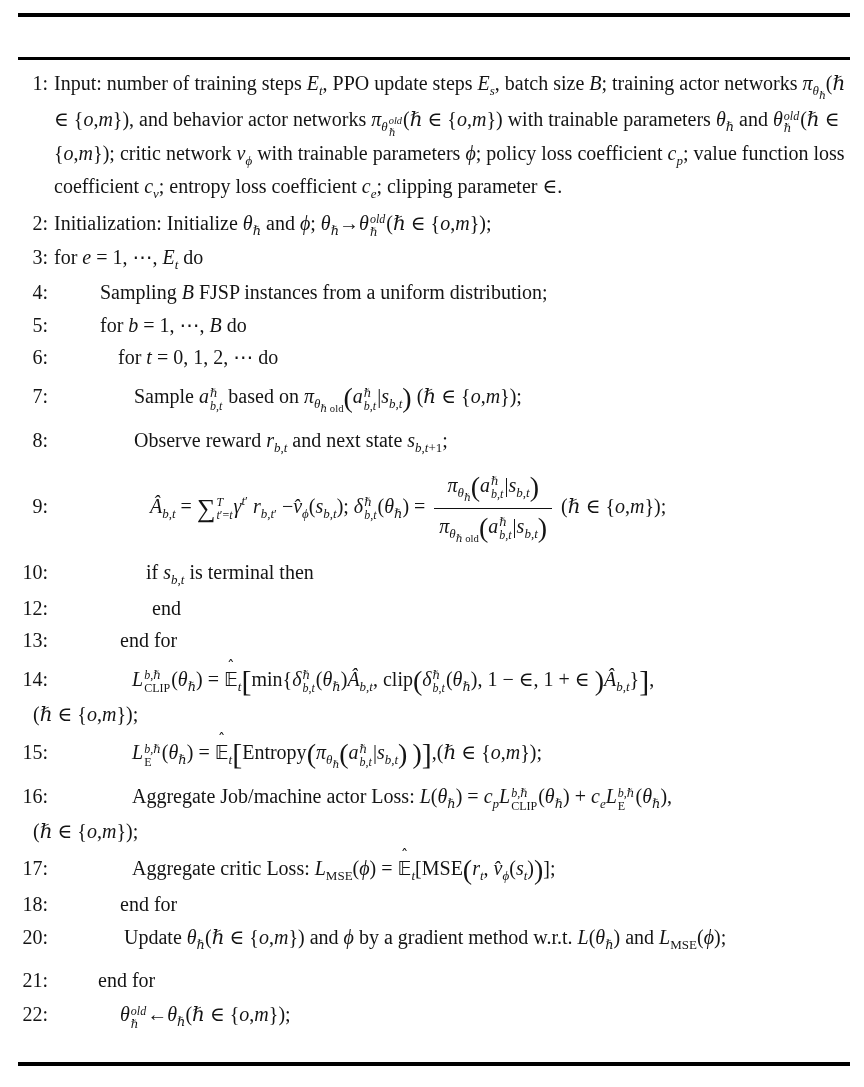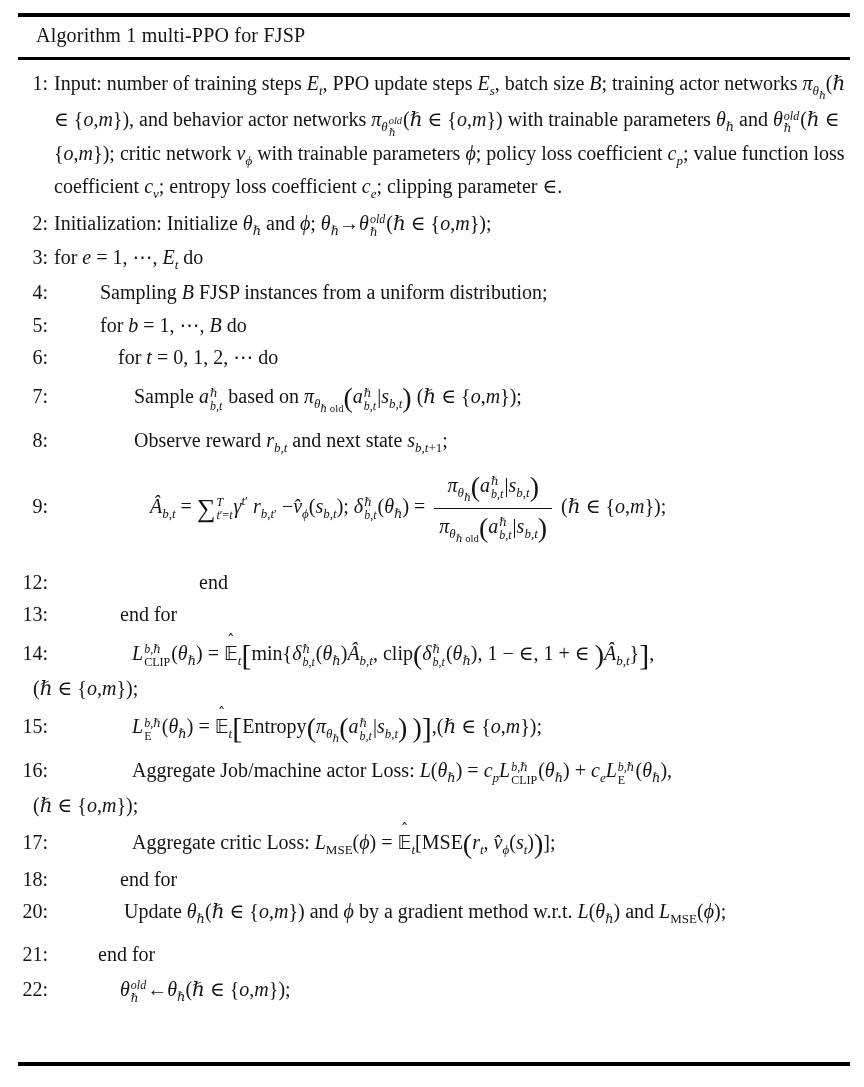--- a/index.html
+++ b/index.html
@@ -30,21 +30,20 @@
   .sum{font-size:1.3em;vertical-align:-0.14em;line-height:1;}
   .ehat{position:relative;display:inline-block;font-family:"DejaVu Sans","DejaVu Serif",serif;font-size:0.95em;}
   .ehat::after{content:"ˆ";position:absolute;left:50%;top:-0.58em;transform:translateX(-50%);font-size:0.8em;}
   .watermark{position:absolute;right:6px;top:1045px;font-size:17px;background:#fff;padding:3px 2px 3px 10px;font-family:"DejaVu Sans","Liberation Sans",sans-serif;}
 </style>
 </head>
 <body style="color: rgb(20, 20, 20);">
 
 <div class="page">
   <div class="rule rule-top"></div>
-  <div class="title">Algorithm 1 multi-PPO for FJSP</div>
   <div class="rule rule-mid"></div>
   <div class="algo-body">
       <div class="algo-line">
         <span class="lnum">1:</span>
         <span class="ltext" style="padding-left: 0px;">Input: number of training steps <i>E<sub>t</sub></i>, PPO update steps <i>E<sub>s</sub></i>, batch size <i>B</i>; training actor networks <i>π</i><sub><i>θ</i><sub><i>ℏ</i></sub></sub>(<i>ℏ</i> ∈ {<i>o</i>,<i>m</i>}), and behavior actor networks <i>π</i><sub><i>θ</i><span class="ss"><span class="t"><i>old</i></span><span class="b"><i>ℏ</i></span></span></sub>(<i>ℏ</i> ∈ {<i>o</i>,<i>m</i>}) with trainable parameters <i>θ</i><sub><i>ℏ</i></sub> and <i>θ</i><span class="ss"><span class="t"><i>old</i></span><span class="b"><i>ℏ</i></span></span>(<i>ℏ</i> ∈ {<i>o</i>,<i>m</i>}); critic network <i>v</i><sub><i>ϕ</i></sub> with trainable parameters <i>ϕ</i>; policy loss coefficient <i>c<sub>p</sub></i>; value function loss coefficient <i>c<sub>v</sub></i>; entropy loss coefficient <i>c<sub>e</sub></i>; clipping parameter ∈.</span>
       </div>
       <div class="algo-line" style="margin-top: 4px;">
         <span class="lnum">2:</span>
         <span class="ltext" style="padding-left: 0px;">Initialization: Initialize <i>θ</i><sub><i>ℏ</i></sub> and <i>ϕ</i>; <i>θ</i><sub><i>ℏ</i></sub>→<i>θ</i><span class="ss"><span class="t"><i>old</i></span><span class="b"><i>ℏ</i></span></span>(<i>ℏ</i> ∈ {<i>o</i>,<i>m</i>});</span>
       </div>
@@ -69,21 +68,25 @@
         <span class="ltext" style="padding-left: 80px;">Sample <i>a</i><span class="ss"><span class="t"><i>ℏ</i></span><span class="b"><i>b</i>,<i>t</i></span></span> based on <i>π</i><sub><i>θ</i><sub><i>ℏ</i> old</sub></sub><span class="bp">(</span><i>a</i><span class="ss"><span class="t"><i>ℏ</i></span><span class="b"><i>b</i>,<i>t</i></span></span>|<i>s</i><sub><i>b</i>,<i>t</i></sub><span class="bp">)</span> (<i>ℏ</i> ∈ {<i>o</i>,<i>m</i>});</span>
       </div>
       <div class="algo-line" style="margin-top: 8px;">
         <span class="lnum">8:</span>
         <span class="ltext" style="padding-left: 80px;">Observe reward <i>r</i><sub><i>b</i>,<i>t</i></sub> and next state <i>s</i><sub><i>b</i>,<i>t</i>+1</sub>;</span>
       </div>
       <div class="algo-line" style="margin-top: 10px;">
         <span class="lnum">9:</span>
         <span class="ltext" style="padding-left: 96px;"><i>Â</i><sub><i>b</i>,<i>t</i></sub> = <span class="sum">∑</span><span class="ss"><span class="t"><i>T</i></span><span class="b"><i>t</i>′=<i>t</i></span></span><i>γ</i><sup><i>t</i>′</sup> <i>r</i><sub><i>b</i>,<i>t</i>′</sub> −<i>v̂</i><sub><i>ϕ</i></sub>(<i>s</i><sub><i>b</i>,<i>t</i></sub>); <i>δ</i><span class="ss"><span class="t"><i>ℏ</i></span><span class="b"><i>b</i>,<i>t</i></span></span>(<i>θ</i><sub><i>ℏ</i></sub>) = <span class="frac"><span class="fnum"><i>π</i><sub><i>θ</i><sub><i>ℏ</i></sub></sub><span class="bp">(</span><i>a</i><span class="ss"><span class="t"><i>ℏ</i></span><span class="b"><i>b</i>,<i>t</i></span></span>|<i>s</i><sub><i>b</i>,<i>t</i></sub><span class="bp">)</span></span><span class="fden"><i>π</i><sub><i>θ</i><sub><i>ℏ</i> old</sub></sub><span class="bp">(</span><i>a</i><span class="ss"><span class="t"><i>ℏ</i></span><span class="b"><i>b</i>,<i>t</i></span></span>|<i>s</i><sub><i>b</i>,<i>t</i></sub><span class="bp">)</span></span></span> (<i>ℏ</i> ∈ {<i>o</i>,<i>m</i>});</span>
       </div>
-      <div class="algo-line" style="margin-top: 18px; gap: 47px;">
+      <div class="algo-line" style="margin-top: 8px;">
+        <span class="lnum">10:</span>
+        <span class="ltext" style="padding-left: 92px;">if <i>s</i><sub><i>b</i>,<i>t</i></sub> is terminal then</span>
+      </div>
+      <div class="algo-line" style="margin-top: 3px;">
         <span class="lnum">12:</span>
         <span class="ltext" style="padding-left: 98px;">end</span>
       </div>
       <div class="algo-line" style="margin-top: 2px;">
         <span class="lnum">13:</span>
         <span class="ltext" style="padding-left: 66px;">end for</span>
       </div>
       <div class="algo-line" style="margin-top: 8px;">
         <span class="lnum">14:</span>
         <span class="ltext" style="padding-left: 78px;"><i>L</i><span class="ss"><span class="t"><i>b</i>,<i>ℏ</i></span><span class="b">CLIP</span></span>(<i>θ</i><sub><i>ℏ</i></sub>) = <span class="ehat">𝔼</span><sub><i>t</i></sub><span class="bk">[</span>min{<i>δ</i><span class="ss"><span class="t"><i>ℏ</i></span><span class="b"><i>b</i>,<i>t</i></span></span>(<i>θ</i><sub><i>ℏ</i></sub>)<i>Â</i><sub><i>b</i>,<i>t</i></sub>, clip<span class="bp">(</span><i>δ</i><span class="ss"><span class="t"><i>ℏ</i></span><span class="b"><i>b</i>,<i>t</i></span></span>(<i>θ</i><sub><i>ℏ</i></sub>), 1 − ∈, 1 + ∈ <span class="bp">)</span><i>Â</i><sub><i>b</i>,<i>t</i></sub>}<span class="bk">]</span>,</span>

